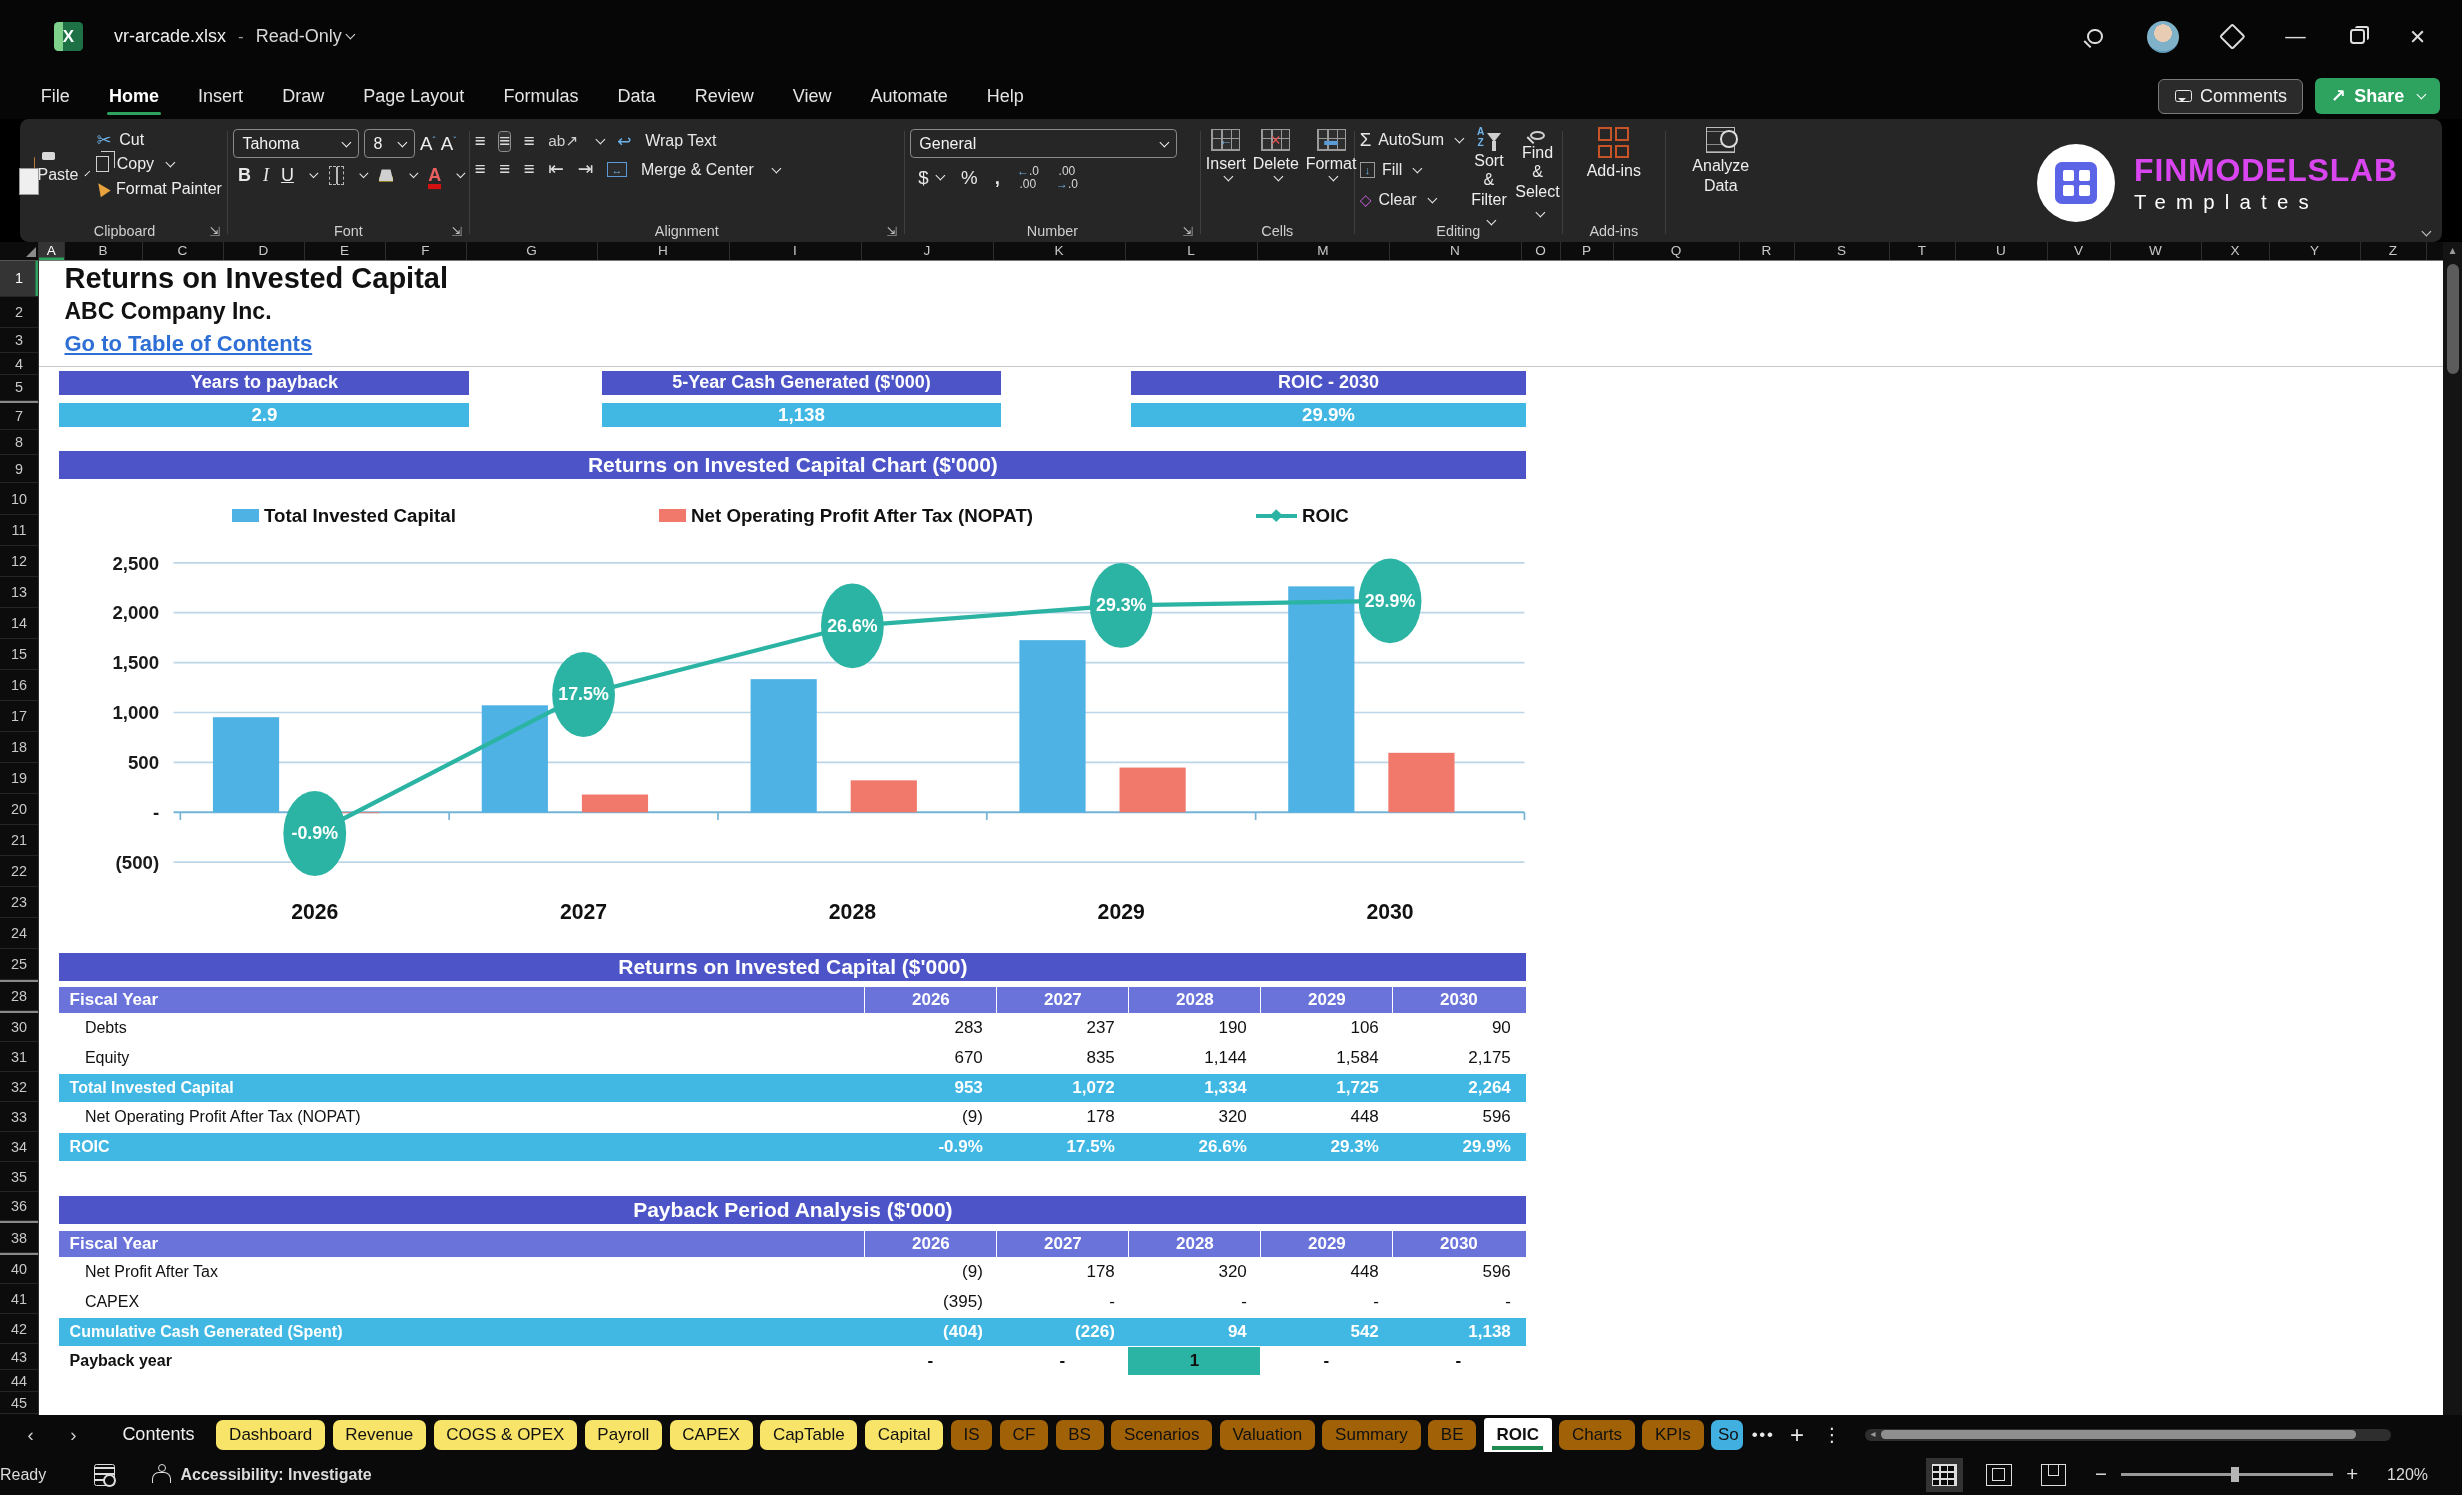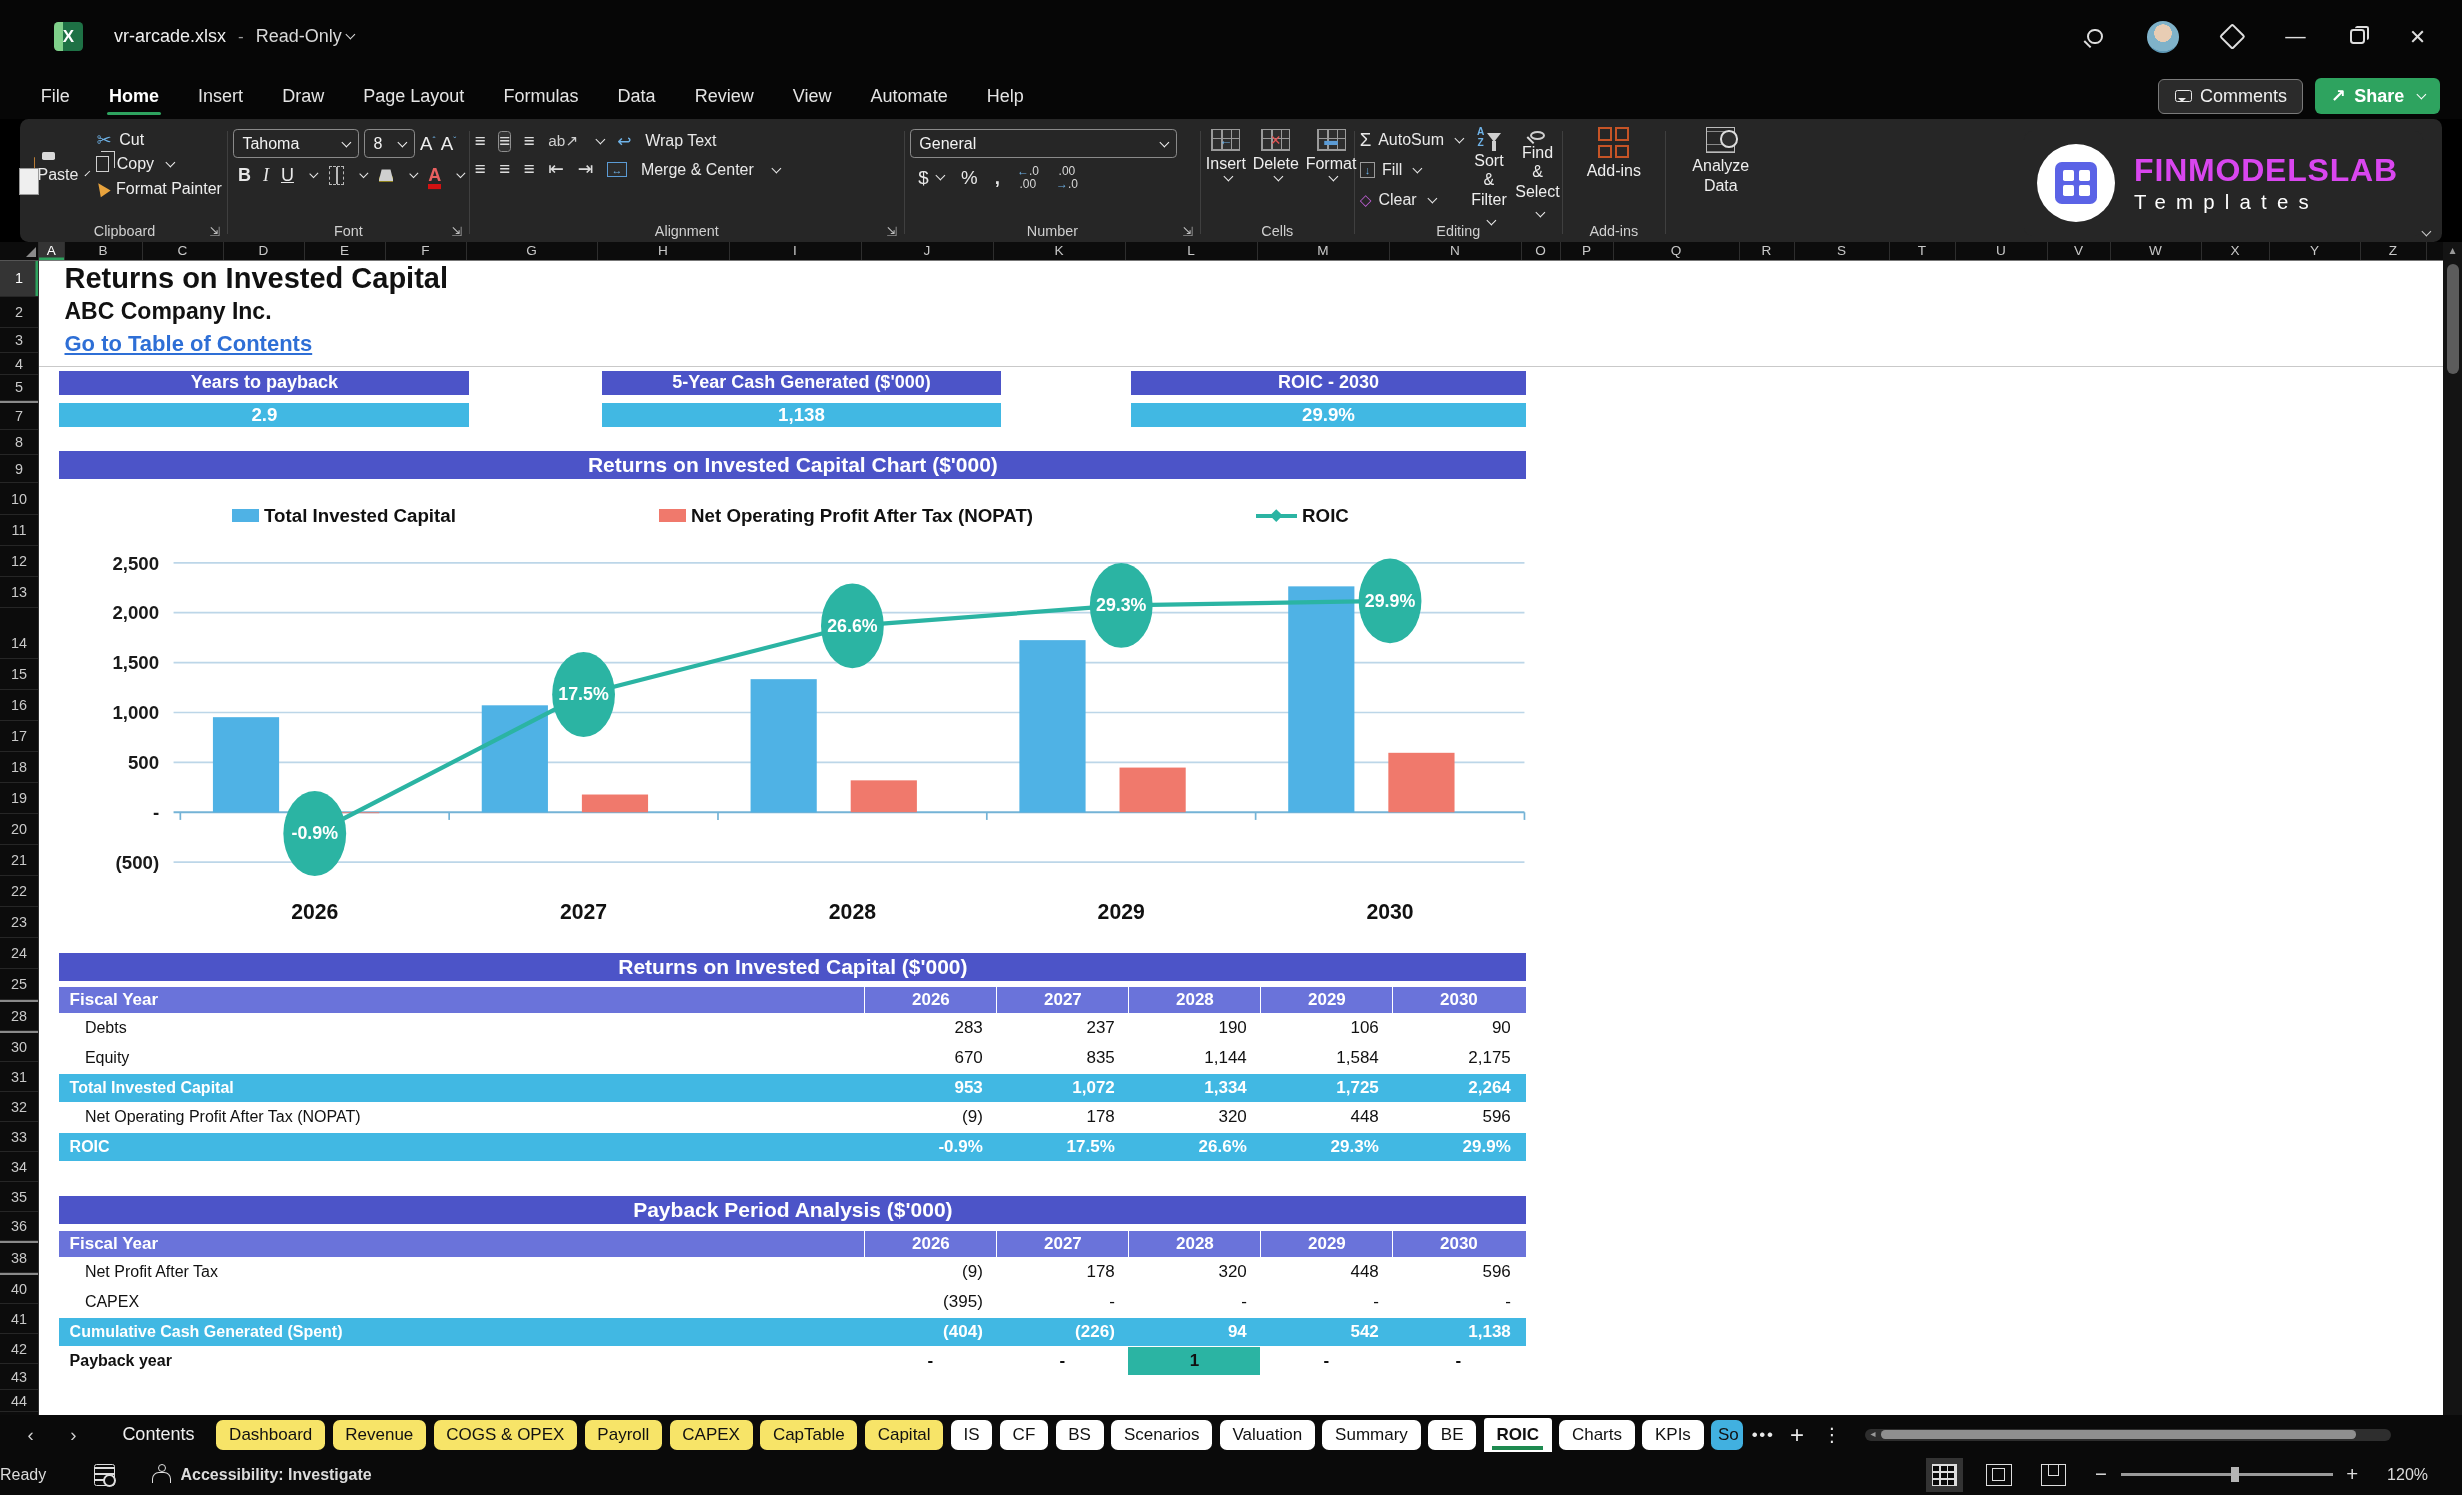--- a/index.html
+++ b/index.html
@@ -198,21 +198,21 @@
 
   
   .tabstrip { position:absolute; left:0; right:0; top:1415px; height:39px; background:#0a0a0a;
     display:flex; align-items:center; }
   .nav-arr { color:#d0d0d0; font-size:18.7px; margin-left:18.7px; width:24px; text-align:center; }
   .home-tab { color:#f0f0f0; font-size:18px; margin-left:37px; margin-right:22px; }
   .stabs { display:flex; align-items:center; gap:7.6px; }
   .stab { height:30px; display:flex; align-items:center; padding:0 12.7px; border-radius:6.8px;
     font-size:17px; color:#111; white-space:nowrap; }
   .stab.yellow { background:#f7e468; }
-  .stab.blue { background:#ffffff; }
+  .stab.blue { background:#a16207; }
   .stab.bluecut { background:#41b0e0; width:32px; overflow:hidden; padding:0 6.8px; }
   .stab.active { background:#fff; font-weight:bold; position:relative; border-radius:3.4px 3.4px 0 0;
     height:34px; }
   .stab.active::after { content:""; position:absolute; left:8.5px; right:8.5px; bottom:1.7px; height:3.4px;
     background:#1e8a50; }
   .strip-more { color:#e8e8e8; font-size:17px; margin-left:8.5px; letter-spacing:1.7px; }
   .strip-plus { color:#e8e8e8; font-size:24px; margin-left:15.3px; }
   .strip-kebab { color:#e8e8e8; font-size:18.7px; margin-left:18.7px; }
   .hscroll { position:relative; margin-left:24px; width:526px; height:12px; background:#2e2e2e;
     border-radius:6px; }
@@ -515,21 +515,21 @@
         <div class="rowh" style="height: 25.5px;">3</div>
         <div class="rowh" style="height: 22px;">4</div>
         <div class="rowh" style="height: 25.5px;">5</div>
         <div class="rowh cut" style="height: 29px;">7</div>
         <div class="rowh" style="height: 25.5px;">8</div>
         <div class="rowh" style="height: 28px;">9</div>
         <div class="rowh" style="height: 32px;">10</div>
         <div class="rowh" style="height: 31px;">11</div>
         <div class="rowh" style="height: 31px;">12</div>
         <div class="rowh" style="height: 31px;">13</div>
-        <div class="rowh" style="height: 31px; margin-top: 20px;">14</div>
+        <div class="rowh" style="height: 31px;">14</div>
         <div class="rowh" style="height: 31px;">15</div>
         <div class="rowh" style="height: 31px;">16</div>
         <div class="rowh" style="height: 31px;">17</div>
         <div class="rowh" style="height: 31px;">18</div>
         <div class="rowh" style="height: 31px;">19</div>
         <div class="rowh" style="height: 31px;">20</div>
         <div class="rowh" style="height: 31px;">21</div>
         <div class="rowh" style="height: 31px;">22</div>
         <div class="rowh" style="height: 31px;">23</div>
         <div class="rowh" style="height: 31px;">24</div>

